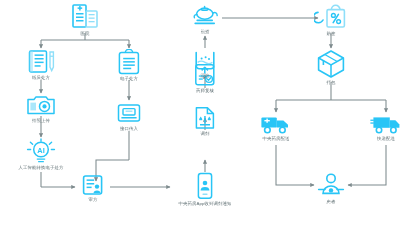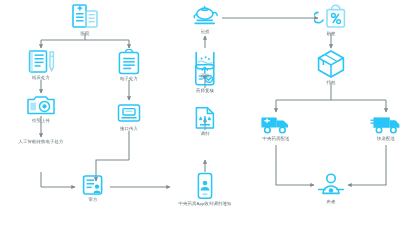--- a/index.html
+++ b/index.html
@@ -134,20 +134,35 @@
         <path d="M2,5.5 l6,0 l2,-2.6 l10,0 l2,2.6 l6,0 l0,14 l-26,0 z" fill="none" stroke="#29c5f6" stroke-width="1.5" stroke-linejoin="round"></path>
         <circle cx="18.5" cy="12.4" r="5" fill="none" stroke="#29c5f6" stroke-width="1.5"></circle>
         <circle cx="18.5" cy="12.4" r="2.1" fill="#29c5f6"></circle>
         <rect x="4.4" y="8.6" width="5.6" height="7.8" fill="#8fdff9" opacity="0.75"></rect>
       </svg>
     </span>
     <span class="caption">拍照上传</span>
   </div>
 
   <div class="node" style="left:6px;top:138px;width:70px;">
+    <span class="glyph">
+      <svg width="36" height="26" viewBox="0 0 36 26" xmlns="http://www.w3.org/2000/svg">
+        <circle cx="18" cy="11.5" r="7.3" fill="none" stroke="#29c5f6" stroke-width="1.5"></circle>
+        <text x="18" y="14.6" font-family="'Liberation Sans',sans-serif" font-size="7.4" font-weight="bold" fill="#29c5f6" text-anchor="middle">AI</text>
+        <rect x="13.6" y="20.4" width="8.8" height="1.4" rx="0.7" fill="#29c5f6"></rect>
+        <rect x="15" y="23" width="6" height="1.3" rx="0.65" fill="#29c5f6"></rect>
+        <g stroke="#29c5f6" stroke-width="1.4" stroke-linecap="round">
+          <path d="M4.6,11.5 L7.6,11.5"></path>
+          <path d="M28.4,11.5 L31.4,11.5"></path>
+          <path d="M7.4,4.2 L9.6,6.2"></path>
+          <path d="M28.6,4.2 L26.4,6.2"></path>
+          <path d="M18,1 L18,3.2"></path>
+        </g>
+      </svg>
+    </span>
     <span class="caption">人工智能转换电子处方</span>
   </div>
 
   <div class="node" style="left:109px;top:49px;width:40px;">
     <span class="glyph">
       <svg width="26" height="26" viewBox="0 0 26 26" xmlns="http://www.w3.org/2000/svg">
         <rect x="3.4" y="3.4" width="19" height="21" rx="2.2" fill="none" stroke="#29c5f6" stroke-width="1.5"></rect>
         <path d="M9.4,3.4 a3.6,3.1 0 0 1 7.2,0" fill="none" stroke="#29c5f6" stroke-width="1.5"></path>
         <rect x="7.2" y="8.8" width="11.6" height="1.5" fill="#29c5f6"></rect>
         <rect x="7.2" y="12.1" width="11.6" height="1.5" fill="#29c5f6"></rect>

